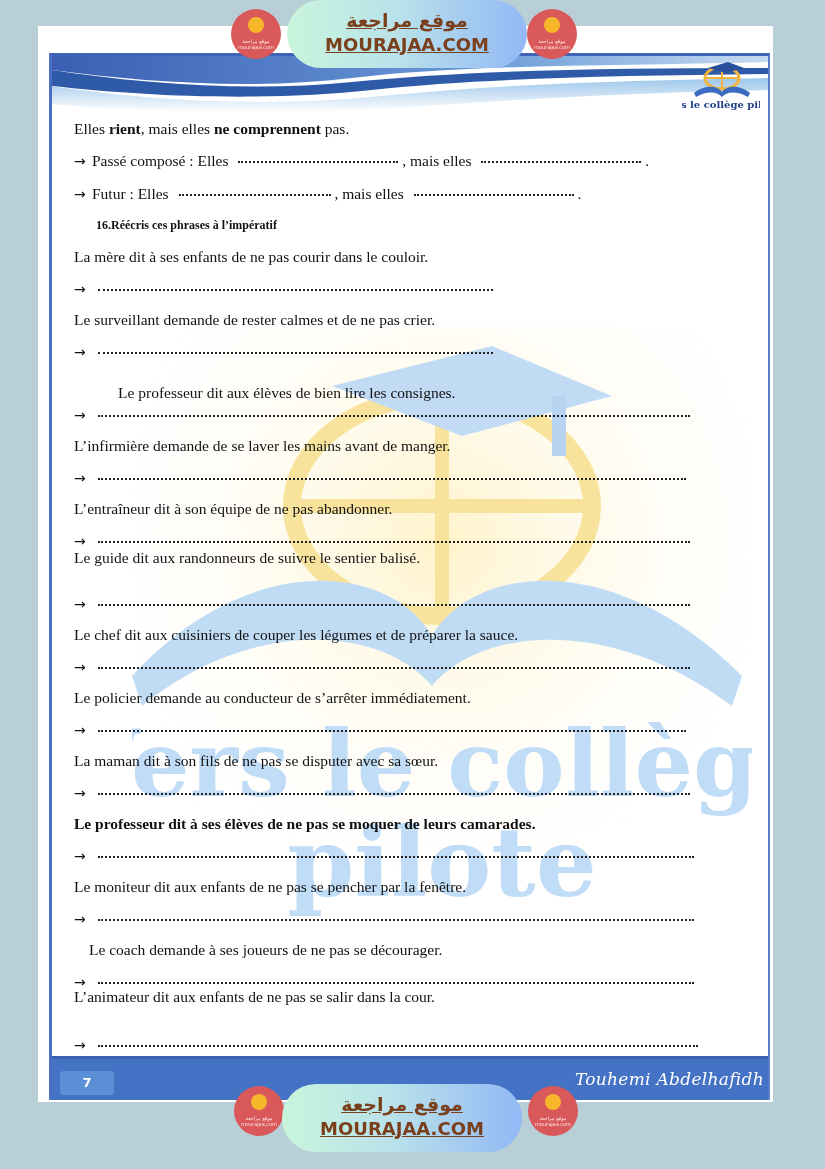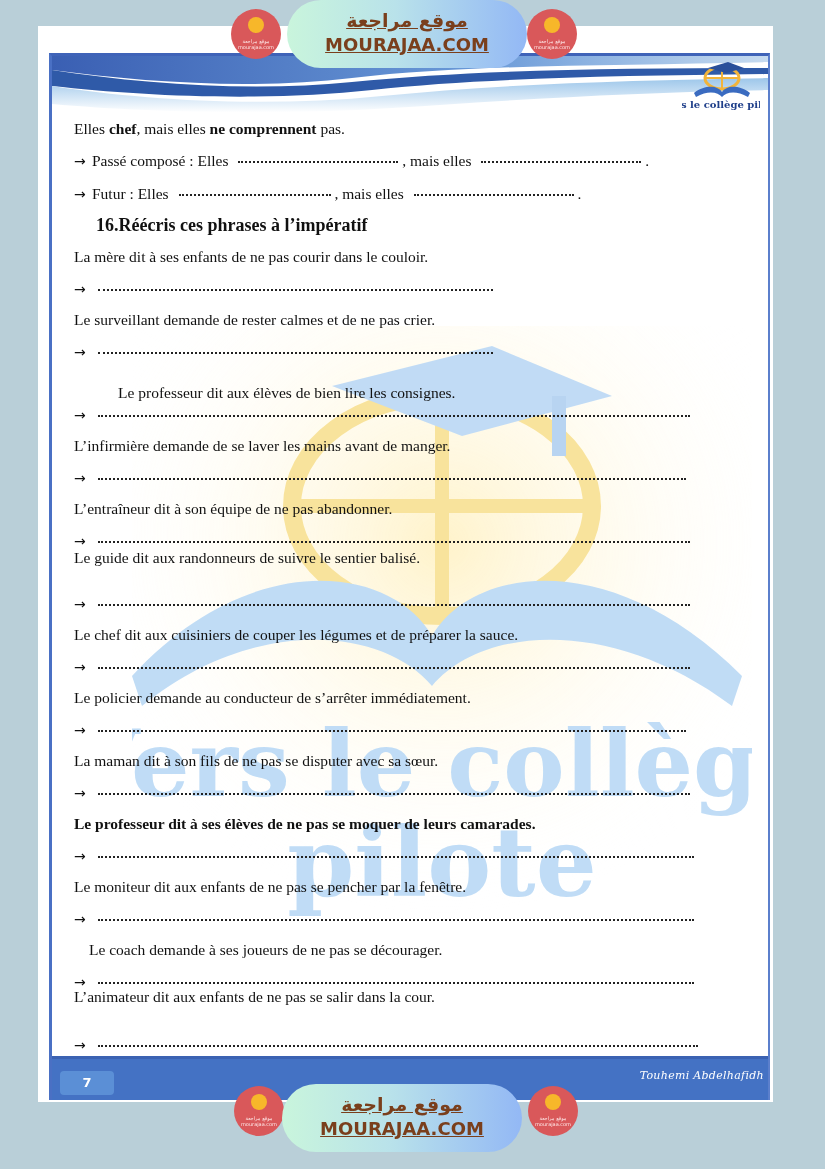--- a/index.html
+++ b/index.html
@@ -44,32 +44,32 @@
     }
     .page-num {
       position: absolute; left: 8px; top: 12px; width: 54px; height: 24px;
       background: #5b8fd6; border-radius: 4px;
       color: #ffffff; font-family: "DejaVu Sans", sans-serif; font-weight: bold;
       font-size: 13px; text-align: center; line-height: 24px;
     }
     .signature {
       position: absolute; right: 4px; top: 10px;
       color: #ffffff; font-family: "DejaVu Serif", serif; font-style: italic;
-      font-size: 11px; letter-spacing: 0.3px;
+      font-size: 17px; letter-spacing: 0.3px;
     }
     
     .content {
       position: absolute; left: 74px; top: 118px; width: 640px;
       font-size: 15.5px; color: #111111;
     }
     .line {
       position: absolute; left: 0; white-space: nowrap; height: 22px; line-height: 22px;
     }
     .line b { font-weight: bold; }
-    .heading { font-weight: bold; font-size: 18px; left: 22px; }
+    .heading { font-weight: bold; font-size: 12px; left: 22px; }
     .dots {
       display: inline-block; vertical-align: baseline;
       border-bottom: 2px dotted #222; height: 1px; margin-left: 6px;
       position: relative; top: -3px;
     }
     .arrow { display: inline-block; width: 18px; font-family: "DejaVu Sans", sans-serif; font-size: 14px; }
     
     .badge-wrap {
       position: absolute; width: 360px; height: 70px;
     }
@@ -159,21 +159,21 @@
   </div>
 
   <div class="footer-band">
     <div class="page-num">7</div>
     <div class="signature">Touhemi Abdelhafidh</div>
   </div>
 </div>
 
 <div class="content">
   <div class="line" style="top:0px;">
-    <span>Elles </span><b>chef</b><span>, mais elles </span><b>ne comprennent</b><span> pas.</span>
+    <span>Elles </span><b>rient</b><span>, mais elles </span><b>ne comprennent</b><span> pas.</span>
   </div>
   <div class="line" style="top:32px;">
     <span class="arrow">→</span><span>Passé composé : Elles</span>
     <span class="dots" style="width:160px;"></span>
     <span>, mais elles</span>
     <span class="dots" style="width:160px;"></span>
     <span>.</span>
   </div>
   <div class="line" style="top:65px;">
     <span class="arrow">→</span><span>Futur : Elles</span>

